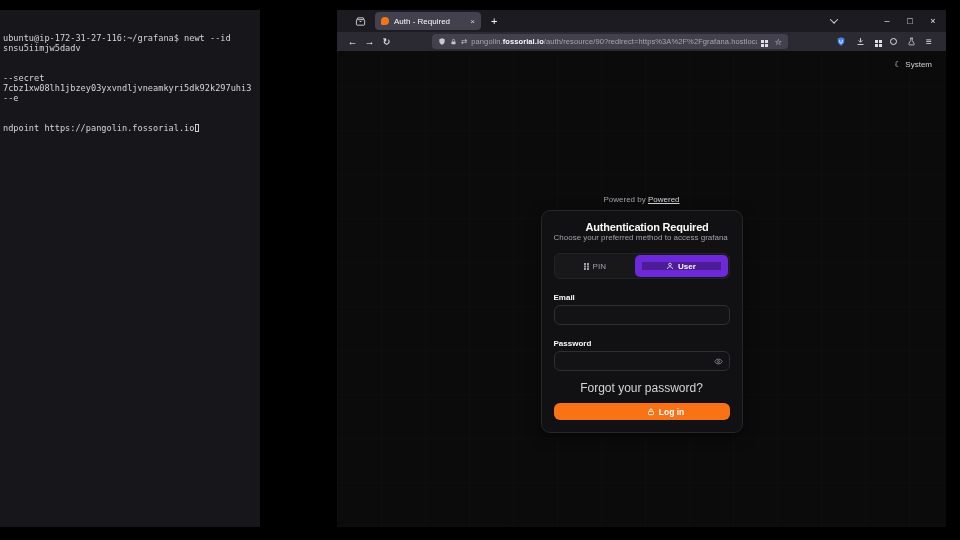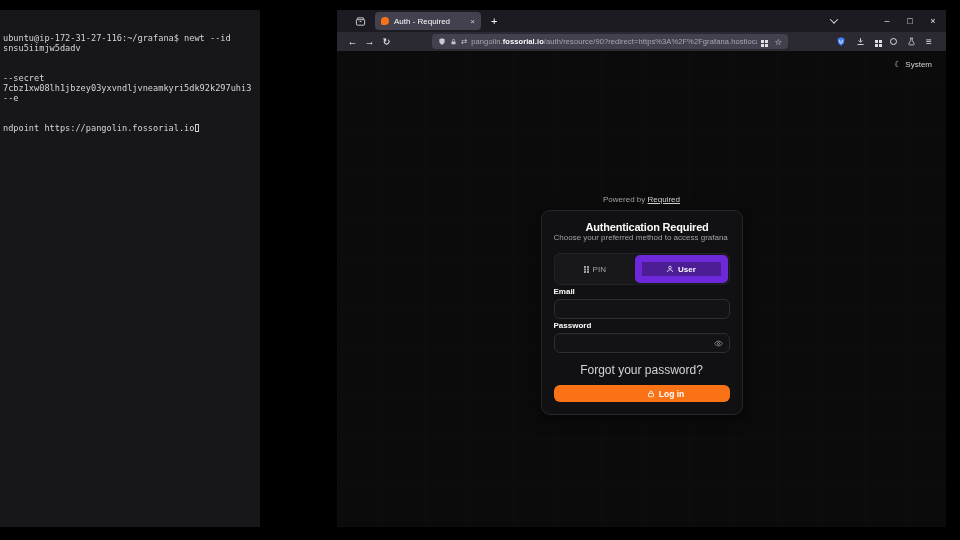--- a/index.html
+++ b/index.html
@@ -62,25 +62,25 @@
   .center { display:flex; flex-direction:column; align-items:center; margin-top:144px; }
   .powered { font-size:8px; color:#a1a1aa; }
   .powered a { color:#d4d4d8; text-decoration:underline; cursor:pointer; }
   .card {
     margin-top:6px; width:202px; background:#111113;
     border:1px solid #27272a; border-radius:9px; padding:10px 12px 12px;
     box-shadow:0 4px 14px rgba(0,0,0,0.5);
   }
   .card-title { font-size:11px; font-weight:bold; color:#fafafa; letter-spacing:-0.2px;margin-left:32px; }
   .card-sub { font-size:8px; color:#a1a1aa; }
-  .tabs { margin-top:11px; display:flex; background:#18181b; border:1px solid #232327; border-radius:6px; padding:1px; height:32px; }
+  .tabs { margin-top:11px; display:flex; background:#18181b; border:1px solid #232327; border-radius:6px; padding:1px; height:26px; }
   .seg { flex:1; display:flex; align-items:center; justify-content:center; gap:4px; font-size:8px; color:#a1a1aa; border-radius:5px; }
   .seg.active { background:#4c1d95; border:7px solid #6d28d9; color:#fafafa; font-weight:bold; }
   .binicon { width:1.5px; height:1.5px; background:#a1a1aa; box-shadow:3px 0 #a1a1aa, 0 2.5px #a1a1aa, 3px 2.5px #a1a1aa, 0 5px #a1a1aa, 3px 5px #a1a1aa; margin:-4px 3px 0 0; }
-  .field-label { margin-top:2px; font-size:8px; font-weight:bold; color:#fafafa; }
+  .field-label { margin-top:14px; font-size:8px; font-weight:bold; color:#fafafa; }
   .inputwrap {
     margin-top:3px; width:100%; height:20px; border:1px solid #2e2e33; border-radius:6px;
     background:#131316; display:flex; align-items:center; padding:0 6px; gap:4px;
   }
   .inputwrap input {
     flex:1; min-width:0; background:transparent; border:none; outline:none;
     color:#fafafa; font-size:8px; font-family:"Liberation Sans", sans-serif;
   }
   .forgot { margin-top:10px; text-align:center; font-size:12px; color:#d4d4d8; cursor:pointer; }
   .login {
@@ -171,21 +171,21 @@
 
     <div class="content">
       <div class="theme-toggle">
         <span class="moon">☾</span>
         <span>System</span>
       </div>
 
       <div class="center">
         <div class="powered">
           <span>Powered by</span>
-          <a>Required</a>
+          <a>Powered</a>
         </div>
 
         <div class="card">
           <div class="card-title">Authentication Required</div>
           <div class="card-sub">Choose your preferred method to access grafana</div>
 
           <div class="tabs">
             <div class="seg">
               <span class="binicon"></span>
               <span>PIN</span>

